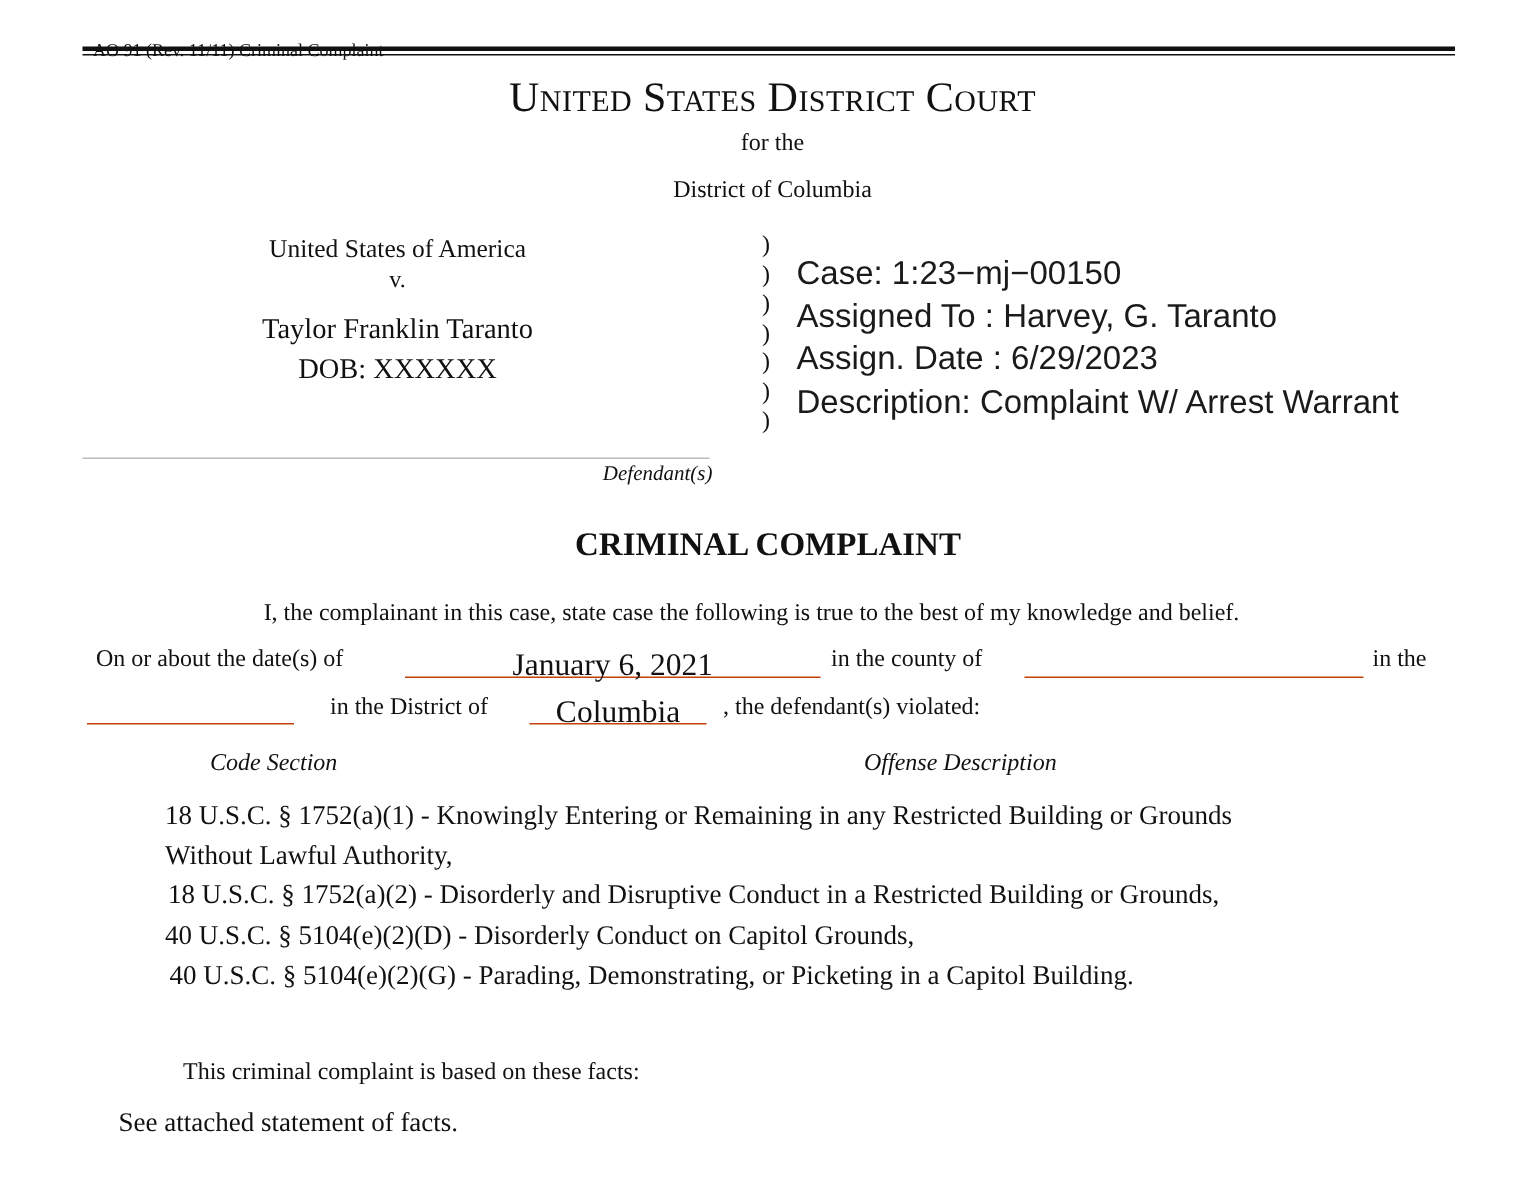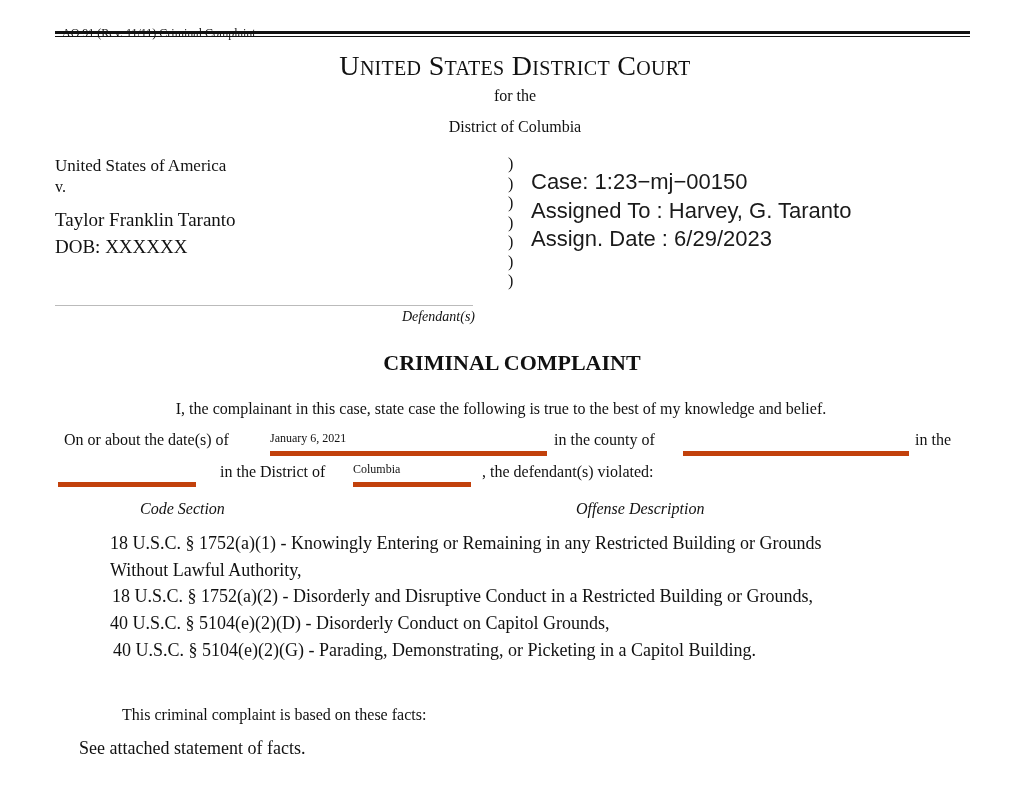--- a/index.html
+++ b/index.html
@@ -11,21 +11,21 @@
     .form-id { left: 62px; top: 26px; font-size: 12px; }
     .rule-top { left: 55px; top: 31px; width: 915px; height: 3px; background: #111; }
     .rule-bot { left: 55px; top: 36px; width: 915px; height: 1px; background: #111; }
     .court-title {
       left: 0; width: 1030px; top: 50px; text-align: center;
       font-size: 28px; font-variant: small-caps; letter-spacing: 0.3px;
     }
     .for-the { left: 0; width: 1030px; top: 87px; text-align: center; font-size: 16px; }
     .district { left: 0; width: 1030px; top: 118px; text-align: center; font-size: 16px; }
 
-    .party { left: 55px; width: 420px; text-align: left; font-size: 17px; }
+    .party { left: 55px; width: 420px; text-align: center; font-size: 17px; }
     .p-usa { top: 156px; }
     .p-v { top: 178px; font-size: 16px; }
     .p-def { top: 209px; font-size: 19px; }
     .p-dob { top: 236px; font-size: 19px; }
     .def-line { left: 55px; top: 305px; width: 418px; height: 1px; background: #bbb; }
     .def-label { left: 55px; width: 420px; top: 309px; text-align: right; font-size: 14px; font-style: italic; }
 
     .parens { left: 508px; top: 154px; font-size: 16px; line-height: 19.5px; }
     .case-block {
       left: 531px; top: 168px; font-family: Liberation Sans, sans-serif;
@@ -34,22 +34,22 @@
     .case-block div { white-space: nowrap; }
 
     .complaint-title {
       left: 0; width: 1024px; top: 350px; text-align: center;
       font-size: 22px; font-weight: bold;
     }
     .intro { left: 0; width: 1002px; top: 400px; text-align: center; font-size: 16px; }
 
     .line2 { top: 431px; font-size: 16px; }
     .blank {
-      position: absolute; border-bottom: 5px solid #c2410c; text-align: left;
-      font-size: 12px; height: 20px;
+      position: absolute; border-bottom: 1px solid #c2410c; text-align: center;
+      font-size: 21px; height: 20px;
     }
     .line3 { top: 463px; font-size: 16px; }
 
     .hdr { top: 500px; font-size: 16px; font-style: italic; }
     .offense { left: 110px; font-size: 18px; }
 
     .facts-intro { left: 122px; top: 706px; font-size: 16px; }
     .facts { left: 79px; top: 738px; font-size: 18px; }
   </style>
 </head>
@@ -76,20 +76,21 @@
   <div>)</div>
   <div>)</div>
   <div>)</div>
   <div>)</div>
 </div>
 
 <div class="abs case-block">
   <div>Case: 1:23−mj−00150</div>
   <div>Assigned To : Harvey, G. Taranto</div>
   <div>Assign. Date : 6/29/2023</div>
+  <div>Description: Complaint W/ Arrest Warrant</div>
 </div>
 
 <div class="abs complaint-title">CRIMINAL COMPLAINT</div>
 <div class="abs intro">I, the complainant in this case, state case the following is true to the best of my knowledge and belief.</div>
 
 <div class="abs line2" style="left:64px;">On or about the date(s) of</div>
 <div class="blank" style="left:270px; top:431px; width:277px;">January 6, 2021</div>
 <div class="abs line2" style="left:554px;text-align:center;">in the county of</div>
 <div class="blank" style="left:683px; top:431px; width:226px;"></div>
 <div class="abs line2" style="left:915px;">in the</div>

